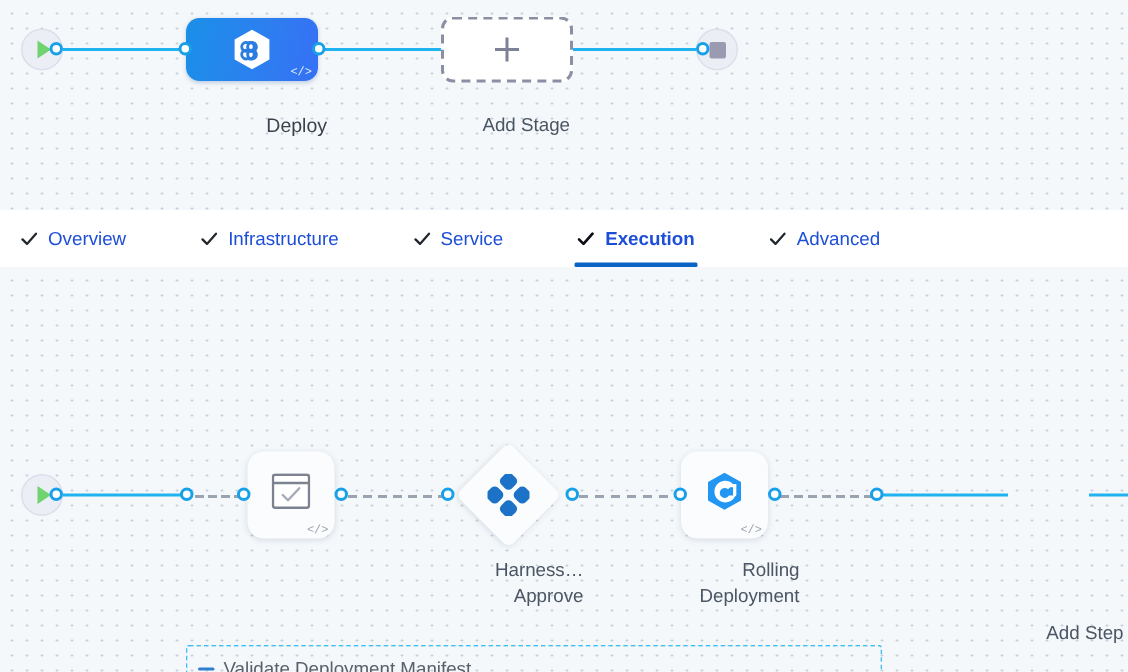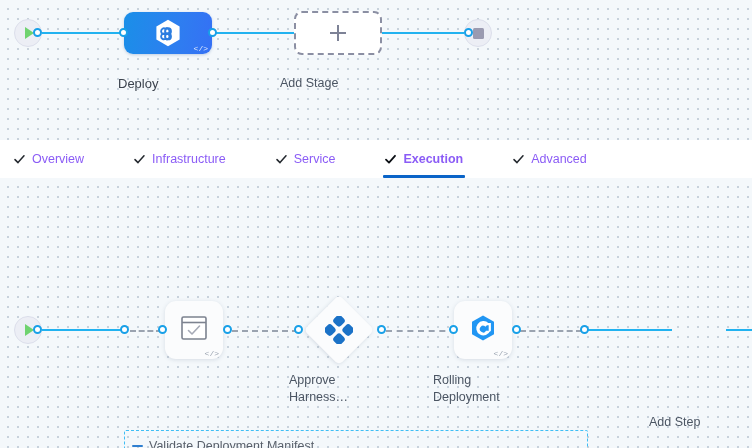--- a/index.html
+++ b/index.html
@@ -31,21 +31,21 @@
     background: #ffffff;
     border-bottom: 1px solid #e4e9ef;
     display: flex; align-items: center;
   }
   .tab {
     position: relative;
     height: 38px;
     display: flex; align-items: center; gap: 7px;
     padding: 0 12px;
     font-size: 12.5px;
-    color: #8b5cf6;
+    color: #1d4ed8;
     cursor: pointer;
     white-space: nowrap;
   }
   .tab:first-child { padding-left: 14px; }
   .tab .tick { display: block; width: 11px; height: 11px; }
   .tab .tick svg { display: block; }
   .tab.active .tab-label { font-weight: bold; }
   .tab .underline {
     position: absolute; left: 10px; right: 10px; bottom: 0;
     height: 3px; background: #0a64c8; border-radius: 1px;
@@ -137,21 +137,21 @@
     content: ""; position: absolute; background: #7d8296;
   }
   .plus::before { left: 7px; top: 0; width: 2px; height: 16px; }
   .plus::after  { top: 7px; left: 0; height: 2px; width: 16px; }
 
   #add-stage-node { left: 294px; top: 11px; width: 88px; height: 44px; border-radius: 8px; }
 
   
   .node-label {
     position: absolute;
-    text-align: left;
+    text-align: right;
     font-size: 12.5px;
     color: #4b5563;
     line-height: 17px;
     z-index: 5;
   }
   .node-label.stage { color: #3b424d; font-size: 13px; }
 
   
   .step-card {
     position: absolute;
@@ -345,22 +345,22 @@
         <g transform="rotate(45 14 14)" fill="#1b72c7">
           <rect x="2.5" y="2.5" width="10" height="10" rx="3.2"></rect>
           <rect x="15.5" y="2.5" width="10" height="10" rx="3.2"></rect>
           <rect x="2.5" y="15.5" width="10" height="10" rx="3.2"></rect>
           <rect x="15.5" y="15.5" width="10" height="10" rx="3.2"></rect>
         </g>
       </svg>
     </span>
     <span class="port" style="left:377px; top:147px;"></span>
     <div class="node-label" style="left:289px; top:194px; width:100px;">
+      <div>Harness…</div>
       <div>Approve</div>
-      <div>Harness…</div>
     </div>
 
     <span class="port" style="left:449px; top:147px;"></span>
     <div class="step-card" style="left:454px; top:123px;">
       <span class="glyph">
         <svg width="28" height="28" viewBox="0 0 28 28">
           <path d="M14 1.6 L25 7.8 L25 20.2 L14 26.4 L3 20.2 L3 7.8 Z" fill="#2196f3"></path>
           <path d="M19.6 9.2 a7.2 7.2 0 1 0 1.6 7.6 L17 16.8 a3.3 3.3 0 1 1 -0.6 -4.1 Z" fill="#ffffff"></path>
           <path d="M14.4 10.2 h6.4 v6.2" fill="none" stroke="#ffffff" stroke-width="2.2" stroke-linecap="round"></path>
         </svg>

